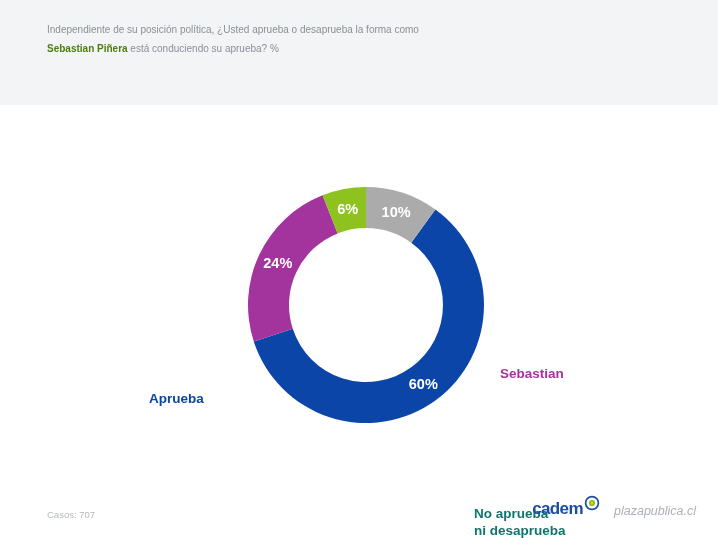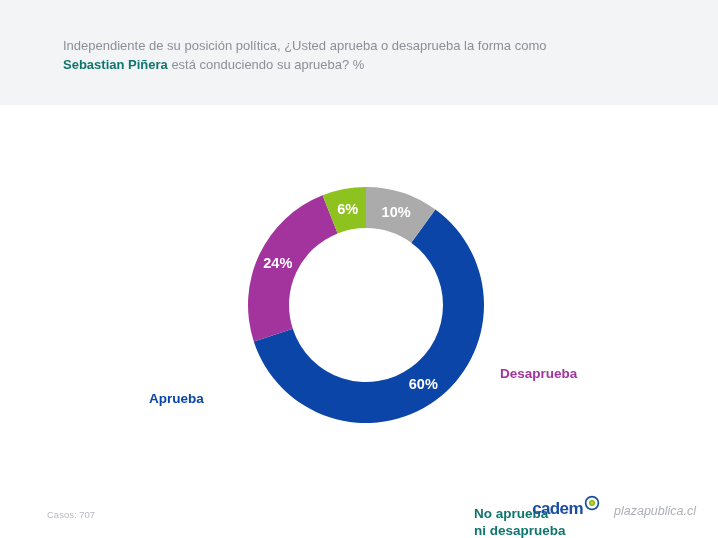--- a/index.html
+++ b/index.html
@@ -33,29 +33,29 @@
   }
   .chart-title {
     font-size: 16.5px;
     font-weight: bold;
     color: #3c4043;
     letter-spacing: -0.15px;
     line-height: 22px;
     margin: 0 0 3px 0;
   }
   .chart-subtitle {
-    font-size: 13px;
+    font-size: 10px;
     color: #8a8f98;
     line-height: 19px;
-    margin: 16px;
+    margin: 0;
     max-width: 600px;
   }
   .chart-subtitle .subject {
     font-weight: bold;
-    color: #0f766e;
+    color: #4d7c0f;
   }
 
   
   .chart-area {
     position: absolute;
     left: 0;
     top: 105px;
     width: 718px;
     height: 385px;
   }
@@ -163,21 +163,21 @@
     <g id="donut-value-labels">
         <text x="423.3090620985161" y="278.8791569515574" text-anchor="middle" dominant-baseline="central" class="slice-value">60%</text>
         <text x="277.7793623845631" y="158.48651907240546" text-anchor="middle" dominant-baseline="central" class="slice-value">24%</text>
         <text x="347.73032182789177" y="104.22699305395287" text-anchor="middle" dominant-baseline="central" class="slice-value">6%</text>
         <text x="396.1291569515574" y="107.27198966122252" text-anchor="middle" dominant-baseline="central" class="slice-value">10%</text>
       </g>
   </svg>
 
   <div class="cat-label cat-aprueba">Aprueba</div>
 
-  <div class="cat-label cat-desaprueba">Desaprueba</div>
+  <div class="cat-label cat-desaprueba">Sebastian</div>
 
   <div class="cat-label cat-noaprueba">No aprueba
 ni desaprueba</div>
 
 </div>
 
 <div class="footer">
   <div class="cases">Casos: 707</div>
 
   <div class="brand">

